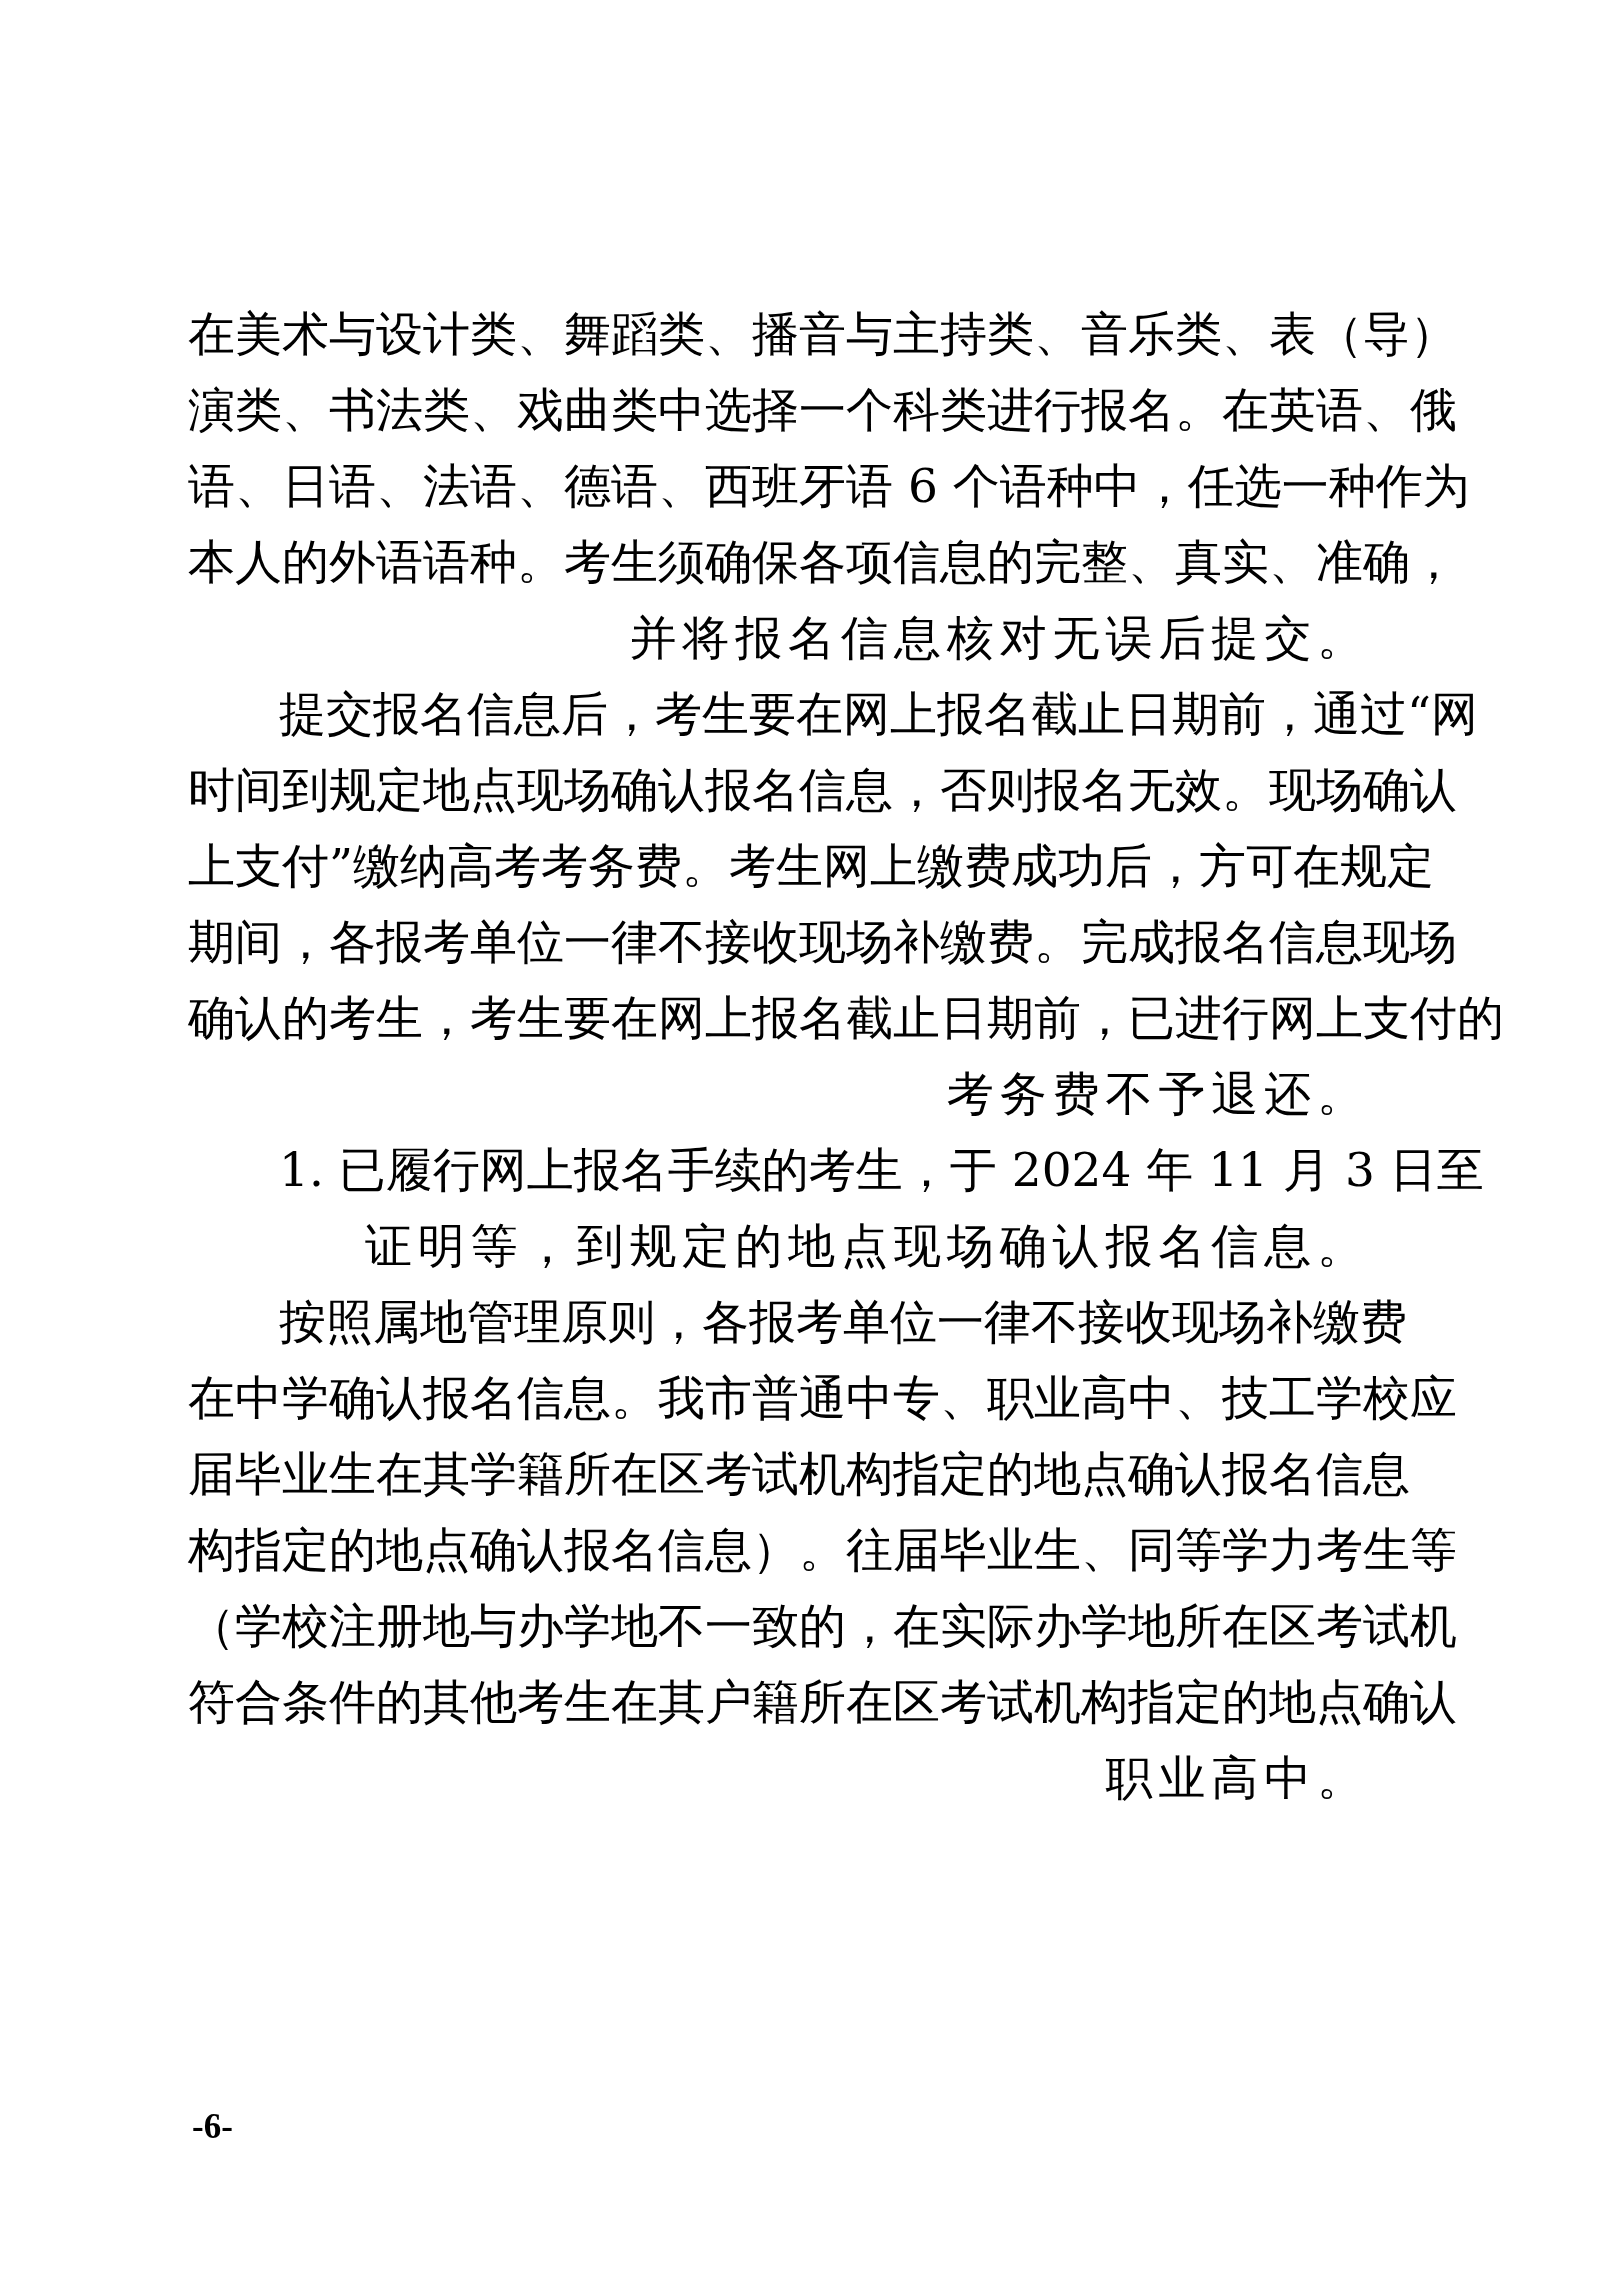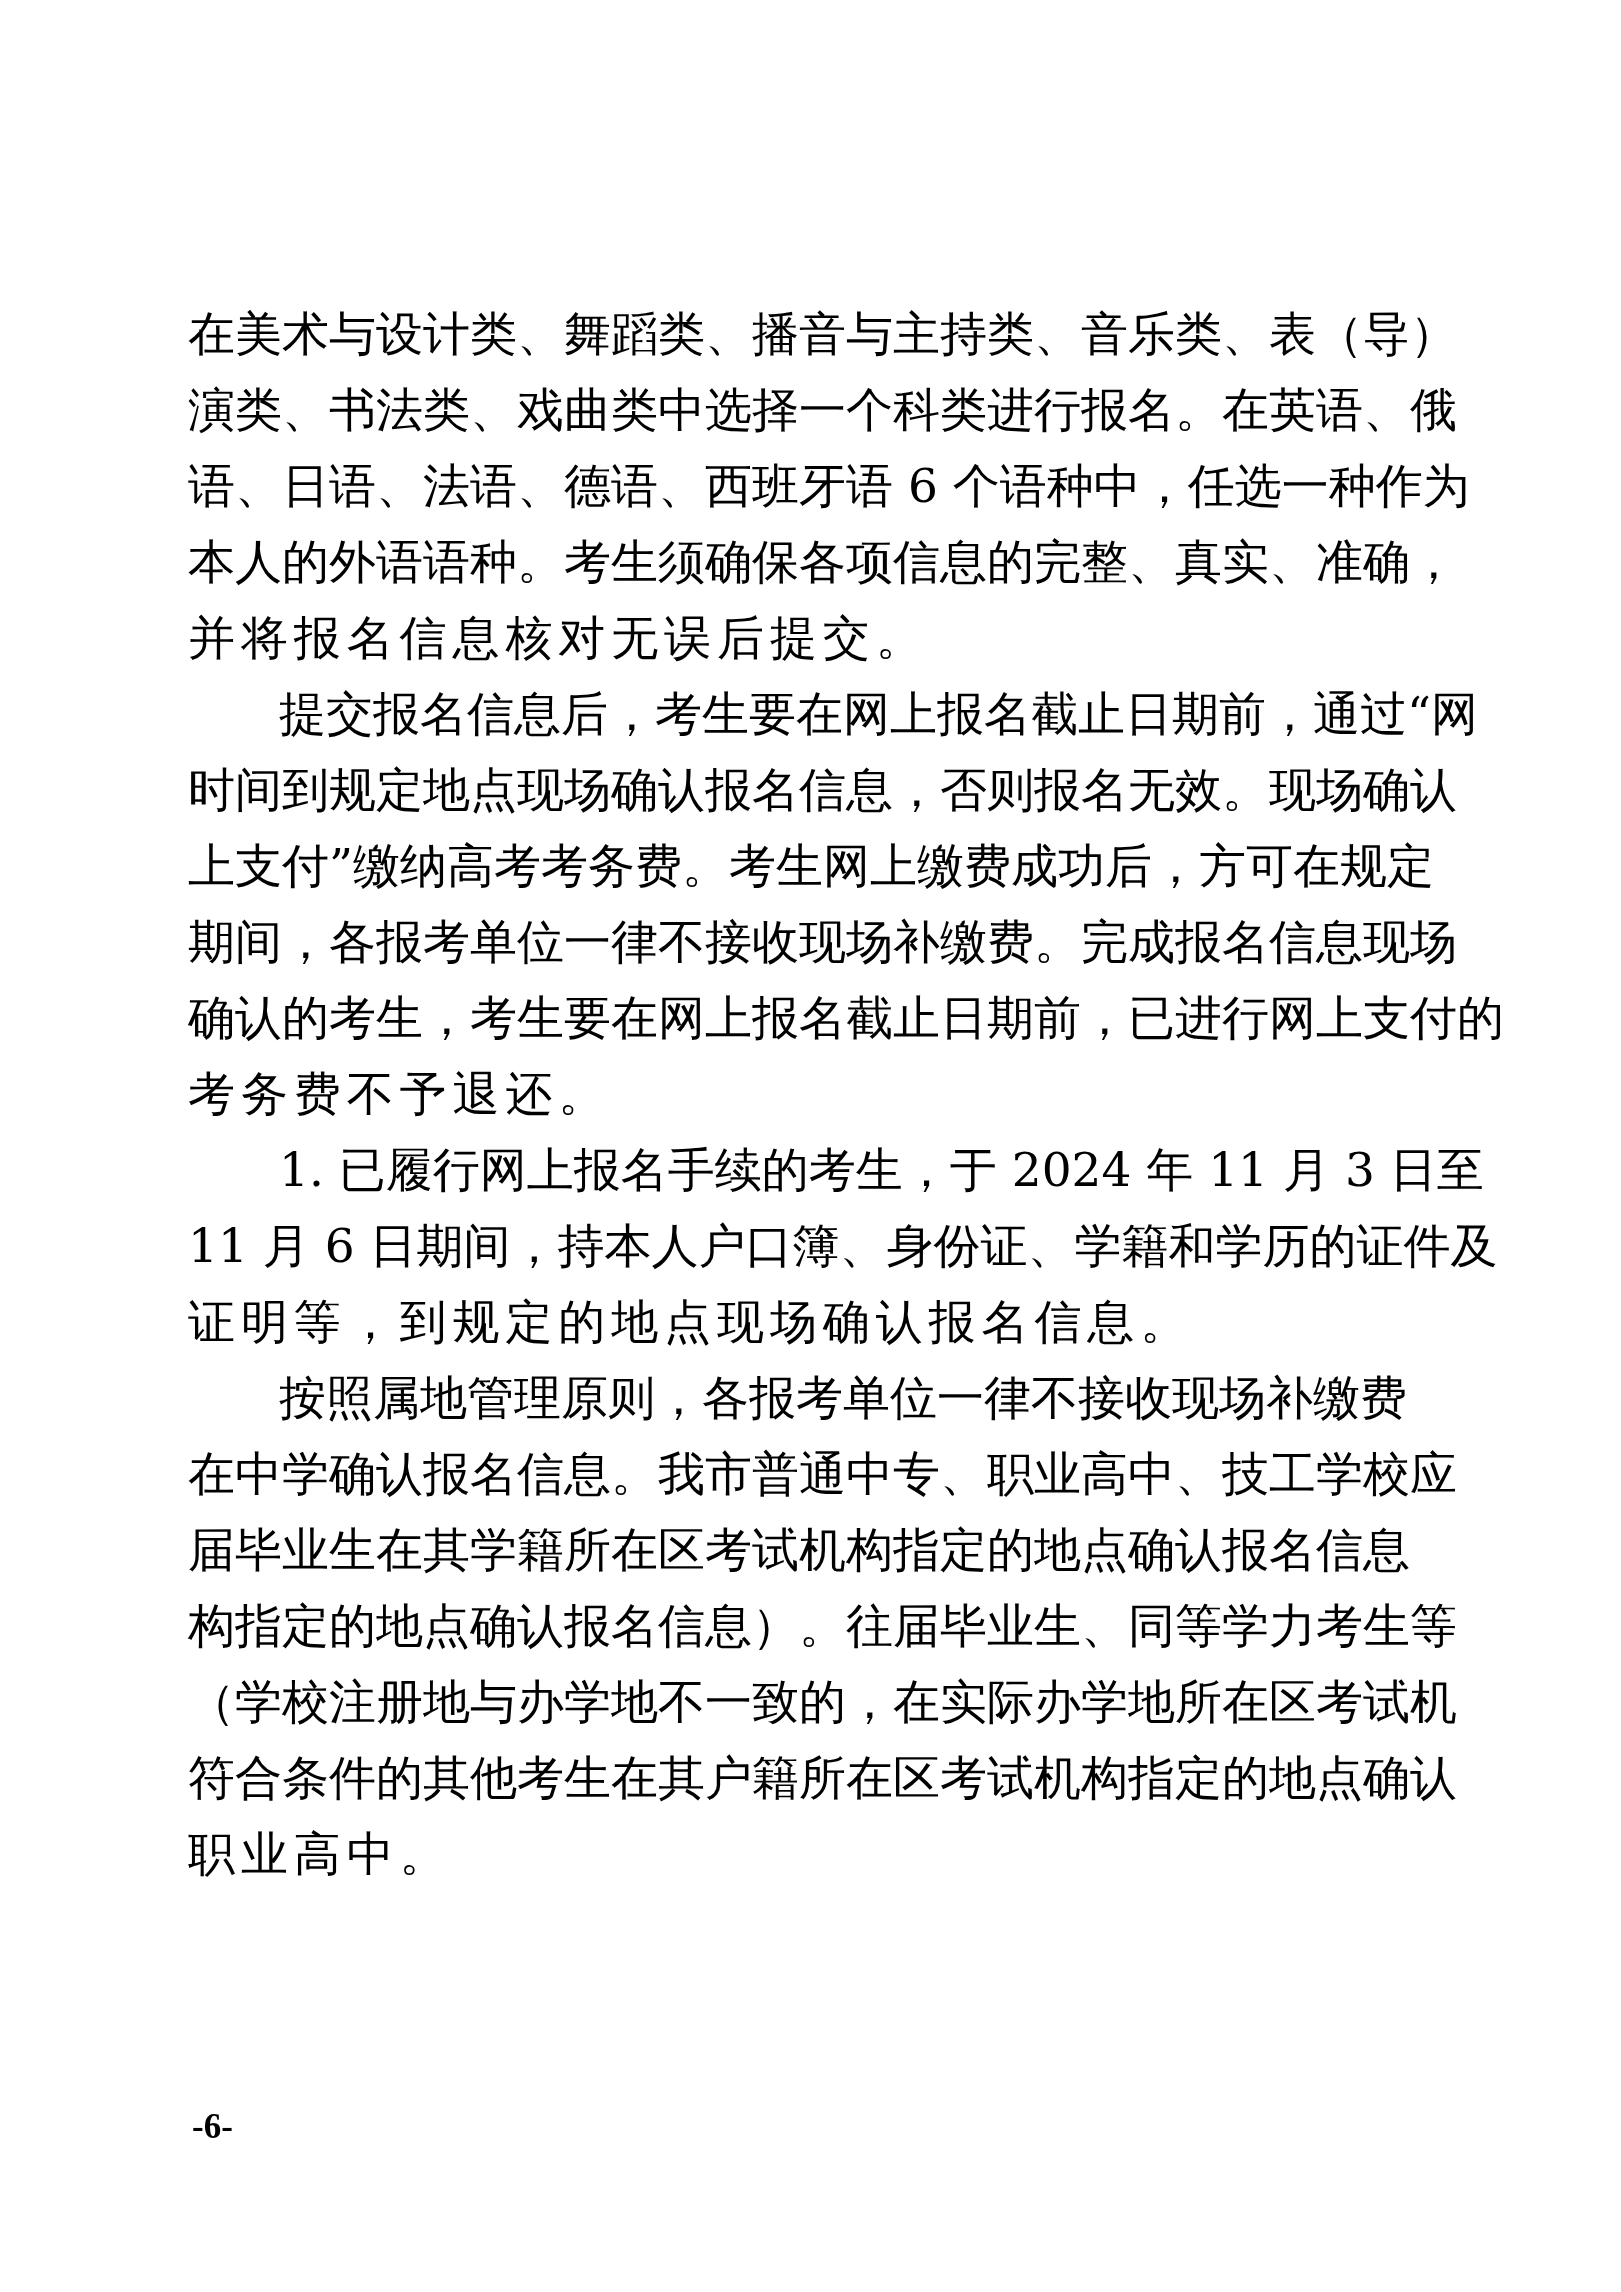--- a/index.html
+++ b/index.html
@@ -36,21 +36,21 @@
       font-size: 47px;
       white-space: nowrap;
       overflow: visible;
       color: #000000;
     }
     .line.full {
       text-align: justify;
       text-align-last: justify;
     }
     .line.last {
-      text-align: left;
+      text-align: right;
       letter-spacing: 5.9px;
     }
     .line.indent {
       padding-left: 91px;
     }
     .line.heading {
       letter-spacing: 5.9px;
     }
     .page-number {
       position: absolute;
@@ -81,21 +81,20 @@
       <span class="line full">时间到规定地点现场确认报名信息，否则报名无效。现场确认</span>
       <span class="line full">上支付”缴纳高考考务费。考生网上缴费成功后，方可在规定</span>
       <span class="line full">期间，各报考单位一律不接收现场补缴费。完成报名信息现场</span>
       <span class="line full">确认的考生，考生要在网上报名截止日期前，已进行网上支付的</span>
       <span class="line last">考务费不予退还。</span>
     </div>
 
 
     <div>
       <span class="line full indent">1. 已履行网上报名手续的考生，于 2024 年 11 月 3 日至</span>
-      <span class="line full">11 月 6 日期间，持本人户口簿、身份证、学籍和学历的证件及</span>
       <span class="line last">证明等，到规定的地点现场确认报名信息。</span>
     </div>
 
     <div>
       <span class="line full indent">按照属地管理原则，各报考单位一律不接收现场补缴费</span>
       <span class="line full">在中学确认报名信息。我市普通中专、职业高中、技工学校应</span>
       <span class="line full">届毕业生在其学籍所在区考试机构指定的地点确认报名信息</span>
       <span class="line full">构指定的地点确认报名信息）。往届毕业生、同等学力考生等</span>
       <span class="line full">（学校注册地与办学地不一致的，在实际办学地所在区考试机</span>
       <span class="line full">符合条件的其他考生在其户籍所在区考试机构指定的地点确认</span>

